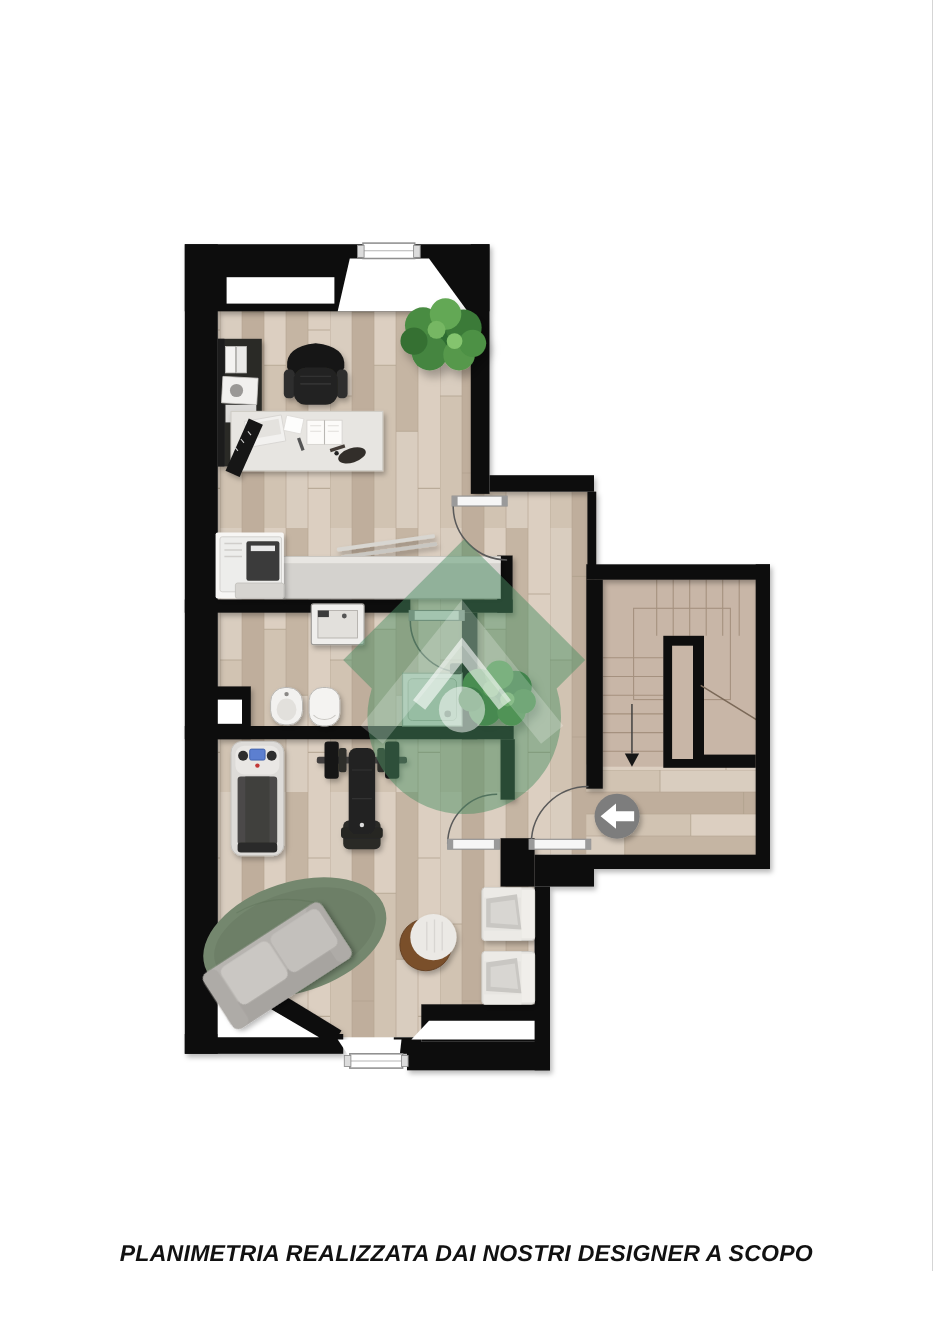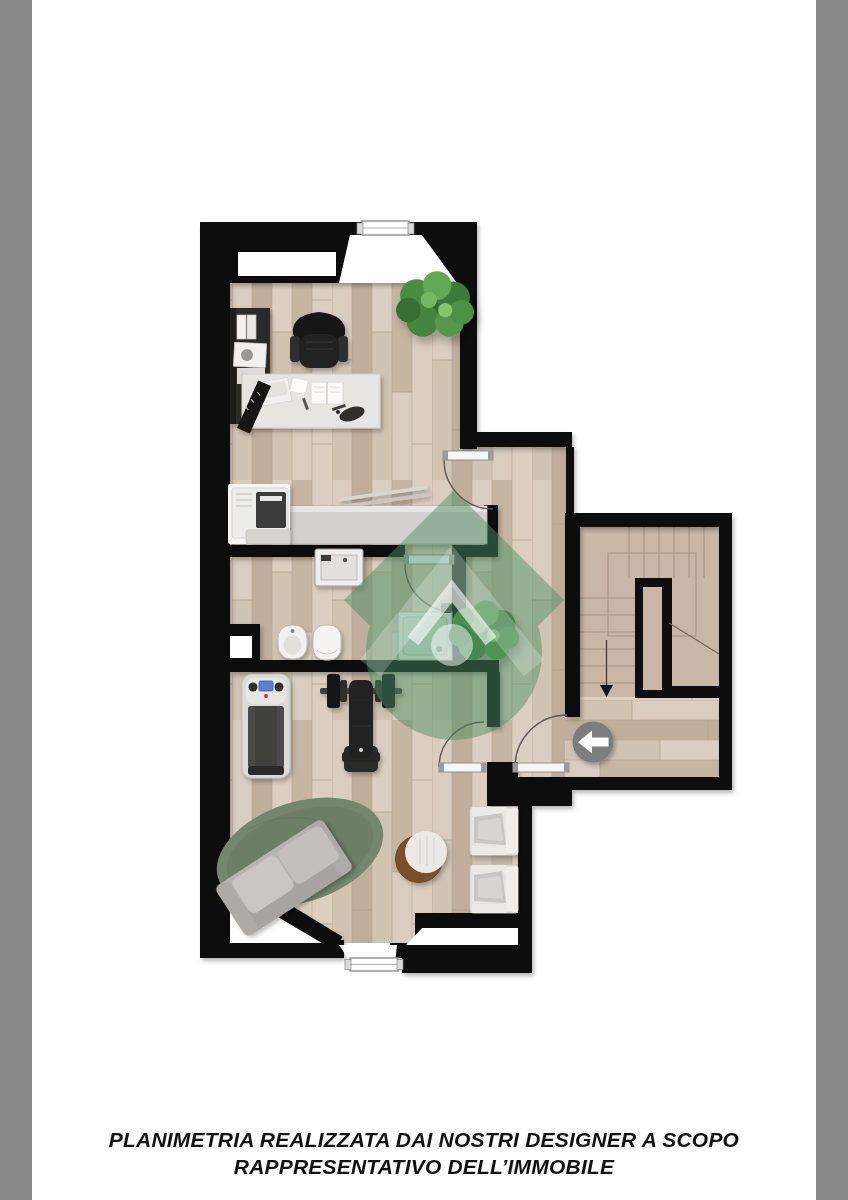--- a/index.html
+++ b/index.html
@@ -1,17 +1,17 @@
 <!DOCTYPE html>
 <html style="--background: #ffffff; --text: #111111; --wall: #0e0e0e; --plank-1: #d9cdbf; --plank-2: #c5b5a3; --plank-3: #d1c3b2; --plank-4: #bfae9c; --plank-5: #dccfc1; --plank-gap: #b2a28f; --stair-floor: #c8b6a7; --stair-line: #a5917f; --watermark-green: #4a8f63; --rug-green: #74876e; --entry-circle: #7d7d7d; --table-wood: #7a4f2c; --door-arc: #5a5a5a;"><head>
 <meta charset="utf-8">
 <style>
   html,body{margin:0;padding:0;background:#888;}
   .canvas{
-    position:relative;width:784px;height:1200px;margin:0 auto;
+    position:relative;width:848px;height:1200px;margin:0 auto;
     background:var(--background,#fff);
     font-family:"Liberation Sans",sans-serif;overflow:hidden;
   }
   .plan-svg{position:absolute;left:0;top:0;}
   .disclaimer{
     position:absolute;left:0;top:1126px;width:100%;text-align:center;
     font-style:italic;font-weight:bold;font-size:21px;line-height:27px;
     color:var(--text,#111);letter-spacing:.2px;
   }
   
@@ -319,15 +319,14 @@
     <g>
       <path d="M338,668L420,566L502,668" stroke="#fff" opacity="0.22" stroke-width="26" fill="none"></path>
       <path d="M381,641L420,591L459,641" stroke="#fff" opacity="0.6" stroke-width="14" fill="none"></path>
       <circle cx="420" cy="645" r="21" fill="#fff" opacity="0.5"></circle>
     </g>
   </g>
 </svg>
 
   <div class="disclaimer">
     <div>PLANIMETRIA REALIZZATA DAI NOSTRI DESIGNER A SCOPO</div>
-    <div>RAPPRESENTATIVO DELL’IMMOBILE</div>
   </div>
 </div>
 
 </body></html>

